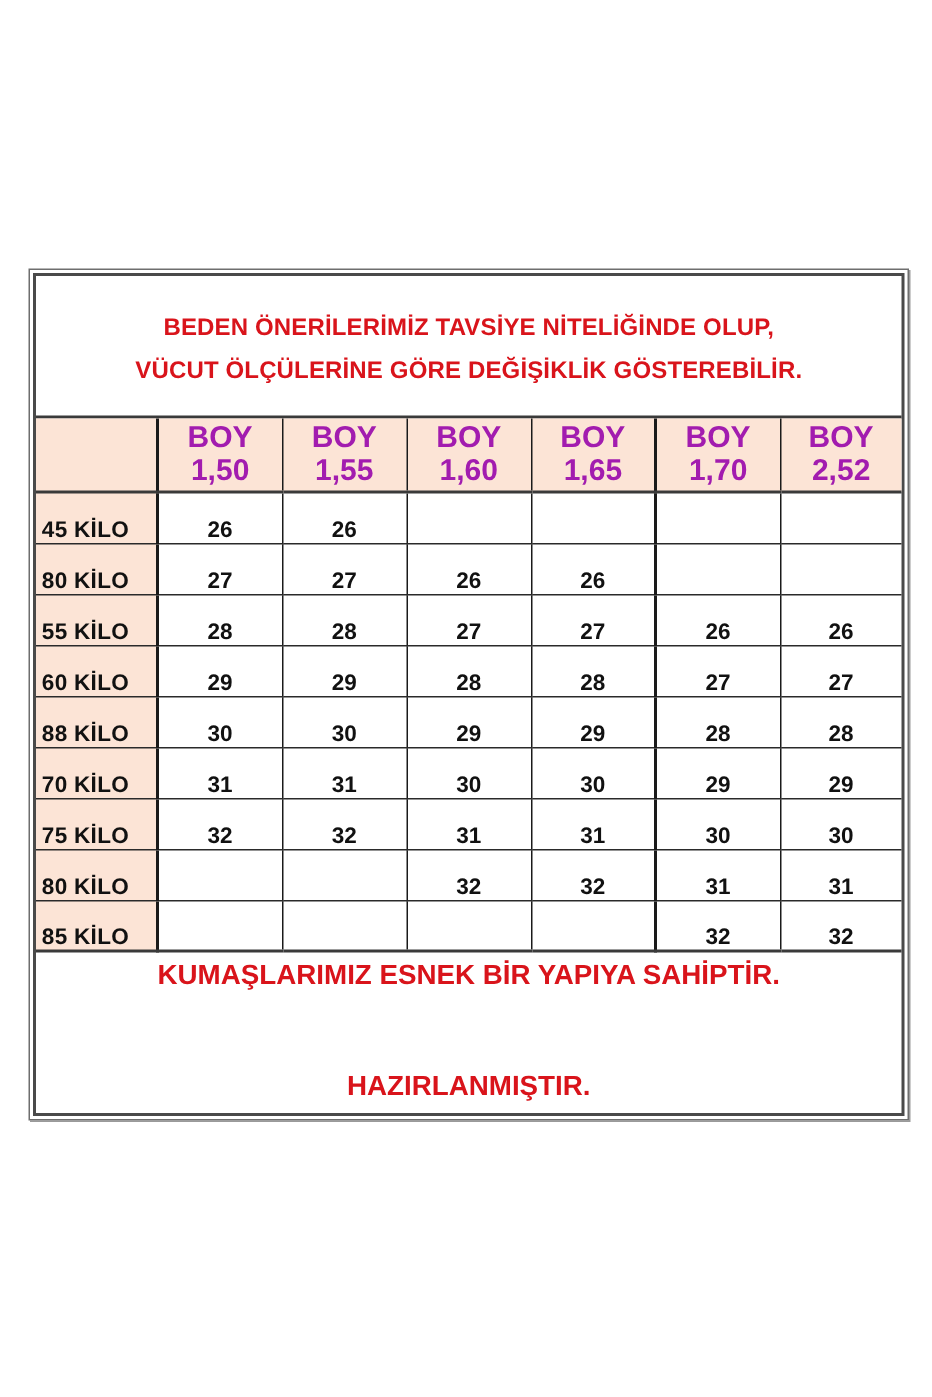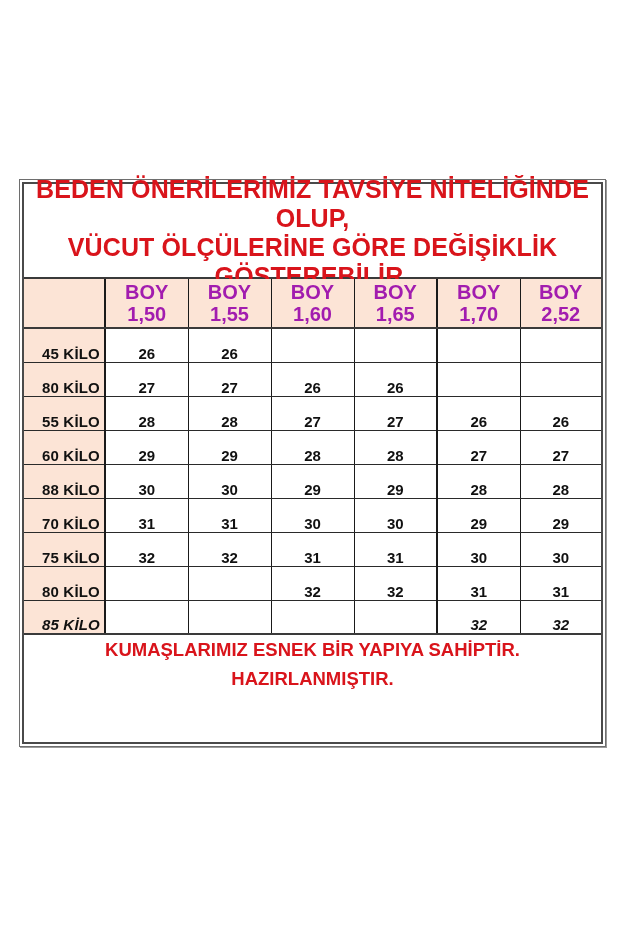--- a/index.html
+++ b/index.html
@@ -36,21 +36,21 @@
     }
     .title-box {
       height: 95px;
       border-bottom: 2px solid #3a3a3a;
       display: flex;
       flex-direction: column;
       align-items: center;
       justify-content: center;
       color: #d9141b;
       font-weight: bold;
-      font-size: 25px;
+      font-size: 16px;
       line-height: 29px;
       letter-spacing: 0.1px;
       text-align: center;
       padding-top: 4px;
       box-sizing: border-box;
     }
     table.size-table {
       border-collapse: collapse;
       width: 100%;
       table-layout: fixed;
@@ -83,33 +83,33 @@
       font-size: 15px;
       color: #111;
       border-right: 1.5px solid #1a1a1a;
       border-bottom: 1.5px solid #2a2a2a;
       box-sizing: border-box;
     }
     .data-row td:last-child { border-right: none; }
     .data-row td.row-label {
       background: #fce4d6;
       text-align: right;
-      padding-right: 4px;
+      padding-right: 18px;
       border-right: 2px solid #1a1a1a;
       font-size: 15px;
       letter-spacing: 0.2px;
     }
     .data-row td.thick-r { border-right: 2px solid #1a1a1a; }
-    .data-row:last-child td { border-bottom: 2px solid #3a3a3a; font-style: italic; }
+    .data-row:last-child td { border-bottom: 2px solid #3a3a3a; }
     .footer-box {
       flex: 1;
       display: flex;
       flex-direction: column;
       align-items: center;
-      justify-content: flex-start;
+      justify-content: space-between;
       color: #d9141b;
       font-weight: bold;
       font-size: 18.5px;
       line-height: 29px;
       text-align: center;
       padding-bottom: 4px;
       box-sizing: border-box;
     }
     .hdr-line { display: block; }
   </style>

